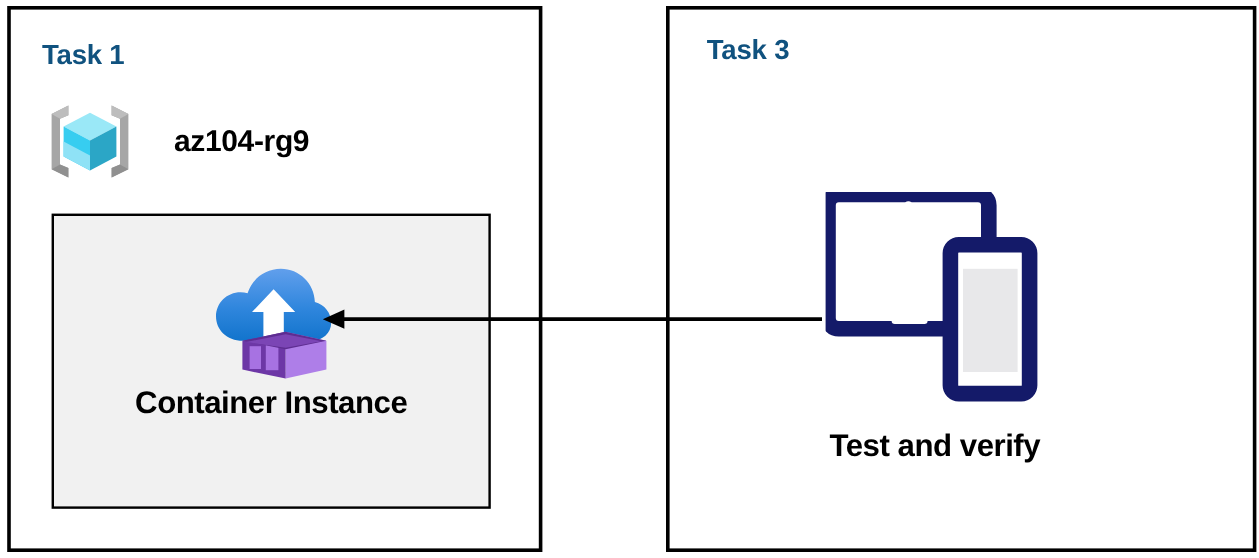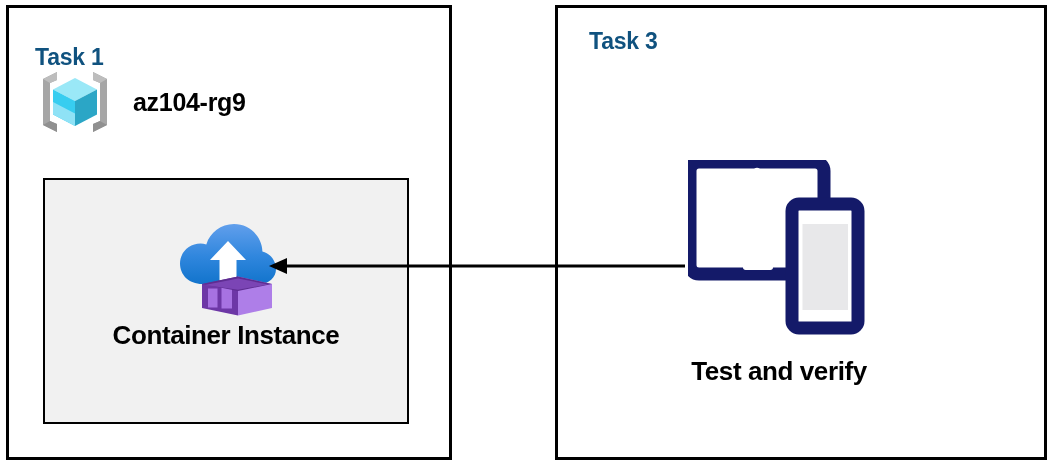--- a/index.html
+++ b/index.html
@@ -23,27 +23,27 @@
   #panel-task2{left:555px;top:5px;width:492px;height:455px;}
 
   .panel-title{
     position:absolute;
     color:#10527f;
     font-size:23px;
     font-weight:bold;
     letter-spacing:-0.2px;
     white-space:nowrap;
   }
-  #title-task1{left:26px;top:36px;}
+  #title-task1{left:26px;top:24px;}
   #title-task2{left:31px;top:20px;}
 
   
   #rg-row{
-    position:absolute;left:28px;top:56px;
-    display:flex;align-items:center;gap:20px;
+    position:absolute;left:28px;top:72px;
+    display:flex;align-items:center;gap:32px;
   }
   #rg-label{
     font-size:25px;font-weight:bold;color:#000000;
     white-space:nowrap;letter-spacing:-0.3px;
   }
 
   
   #container-box{
     position:absolute;
     left:34px;top:170px;width:366px;height:246px;

